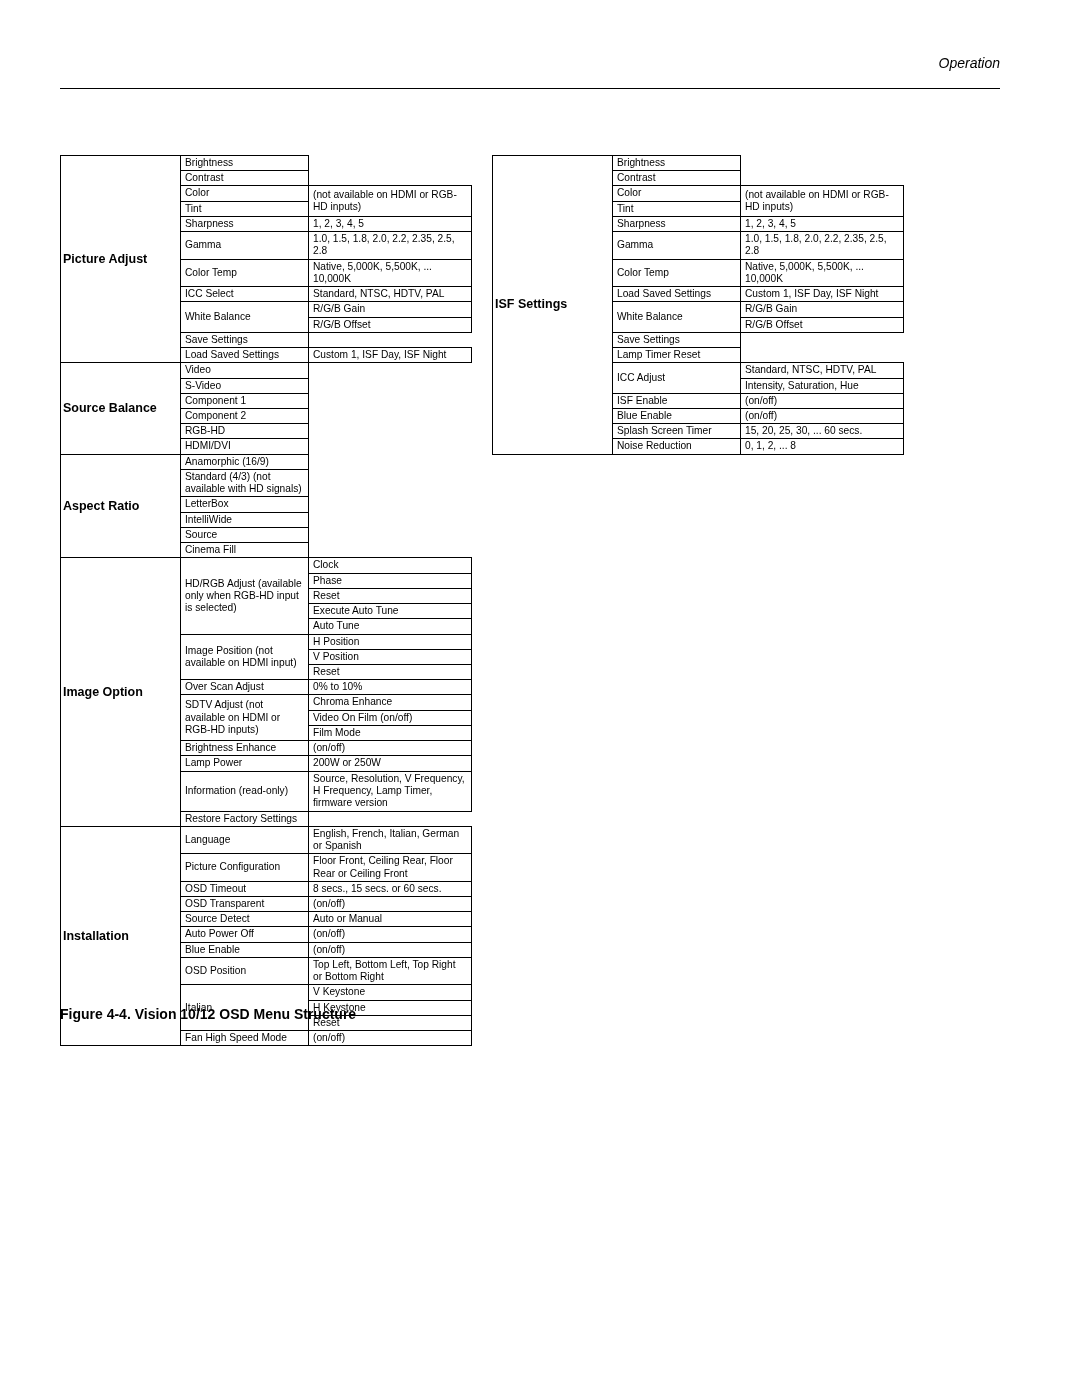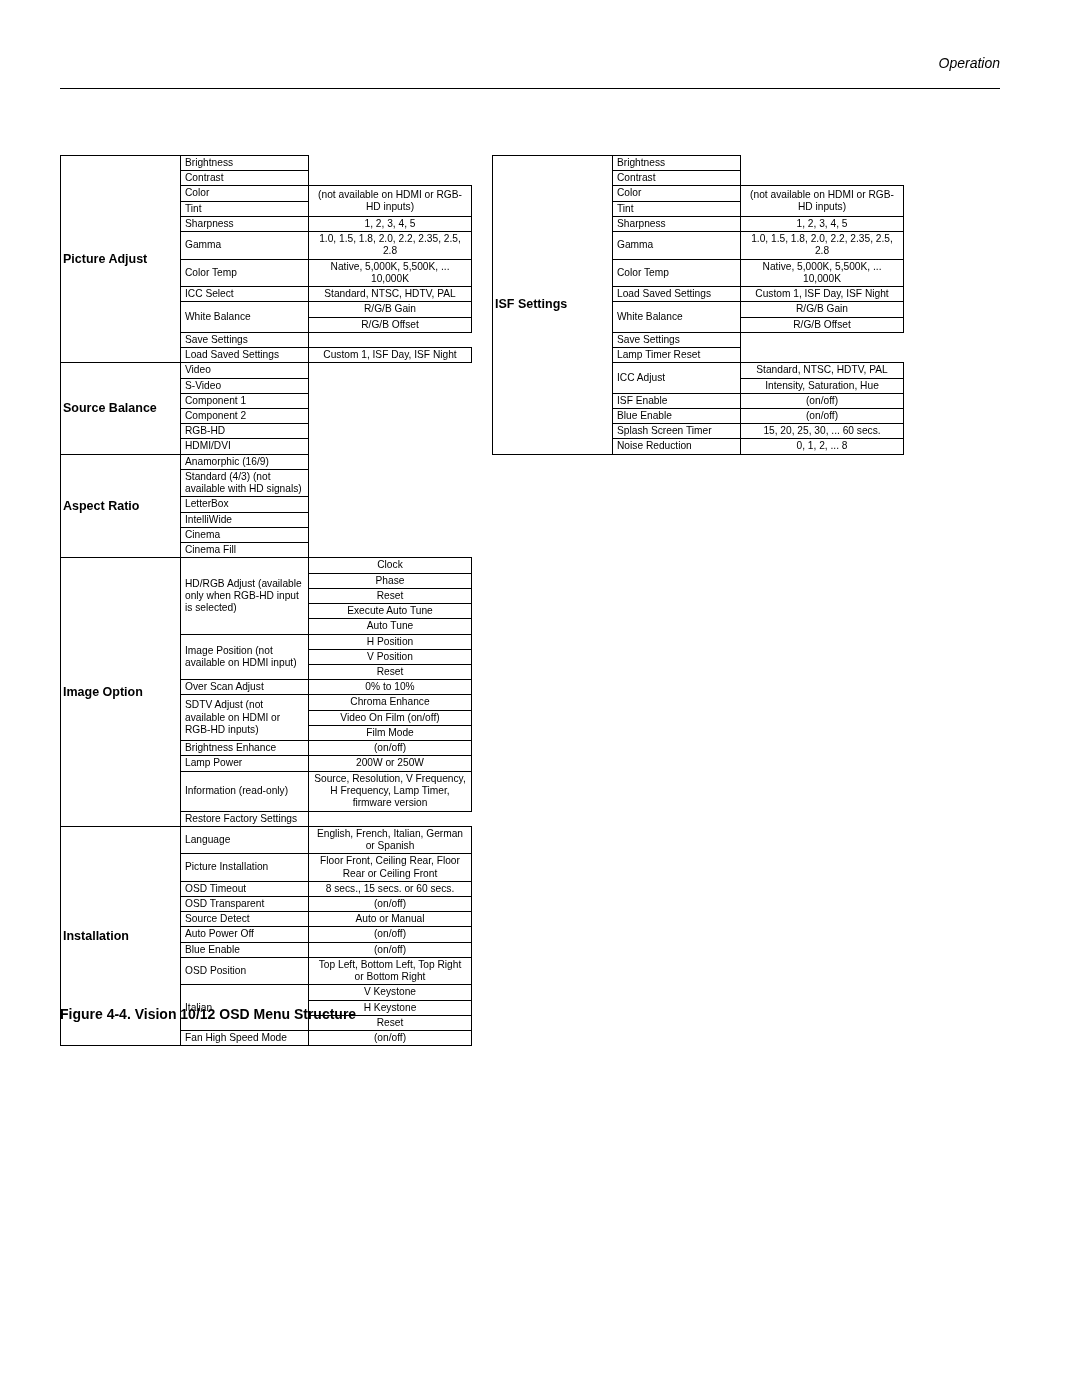--- a/index.html
+++ b/index.html
@@ -6,21 +6,21 @@
   html, body { width: 1080px; background: #fff; font-family: Arial, Helvetica, sans-serif; color: #000; }
   .page { width: 1080px; height: 1397px; position: relative; padding: 50px 80px 40px 60px; }
   .header-section { position: absolute; top: 55px; right: 80px; font-style: italic; font-size: 14px; margin-left: 20px; }
   .header-rule { position: absolute; top: 88px; left: 60px; right: 80px; border-top: 1px solid #000; }
   .tables-area { position: absolute; top: 155px; left: 60px; right: 60px; display: flex; gap: 20px; align-items: flex-start; }
   .col-left, .col-right { display: flex; flex-direction: column; }
   table { border-collapse: collapse; }
   td { border: 1px solid #000; font-size: 10.2px; padding: 1px 4px; line-height: 1.2; vertical-align: middle; height: 15px; }
   td.cat { font-weight: bold; font-size: 12.5px; vertical-align: middle; padding-left: 2px; padding-right:6px;}
   td.l2 { width: 128px; }
-  td.l3 { width: 163px; text-align: center; }
+  td.l3 { width: 163px; }
   td.cat1 { width: 120px; }
   td.cat2 { width: 120px; }
   .figure-caption { position: absolute; left: 60px; top: 1006px; font-weight: bold; font-size: 14px; }
   .footer { position: absolute; bottom: 30px; left: 60px; right:80px; display:flex; gap:40px; font-size: 13px; font-style: italic;}
   .footer .pn { font-style: normal; }
 </style>
 </head>
 <body>
 
 <div class="page">
@@ -105,21 +105,21 @@
         <tr>
               <td class="l2" style="height:26px">Standard (4/3) (not available with HD signals)</td>
             </tr>
         <tr>
               <td class="l2">LetterBox</td>
             </tr>
         <tr>
               <td class="l2">IntelliWide</td>
             </tr>
         <tr>
-              <td class="l2">Cinema</td>
+              <td class="l2">Source</td>
             </tr>
         <tr>
               <td class="l2">Cinema Fill</td>
             </tr>
 
         <tr>
               <td class="cat cat1" rowspan="16">Image Option</td>
             <td class="l2" rowspan="5">HD/RGB Adjust (available only when RGB-HD input is selected)</td>
             <td class="l3">Clock</td>
             </tr>
@@ -174,21 +174,21 @@
         <tr>
               <td class="l2">Restore Factory Settings</td>
             </tr>
 
         <tr>
               <td class="cat cat1" rowspan="12">Installation</td>
             <td class="l2" style="height:26px">Language</td>
               <td class="l3">English, French, Italian, German or Spanish</td>
             </tr>
         <tr>
-              <td class="l2" style="height:26px">Picture Installation</td>
+              <td class="l2" style="height:26px">Picture Configuration</td>
               <td class="l3">Floor Front, Ceiling Rear, Floor Rear or Ceiling Front</td>
             </tr>
         <tr>
               <td class="l2">OSD Timeout</td>
               <td class="l3">8 secs., 15 secs. or 60 secs.</td>
             </tr>
         <tr>
               <td class="l2">OSD Transparent</td>
               <td class="l3">(on/off)</td>
             </tr>

